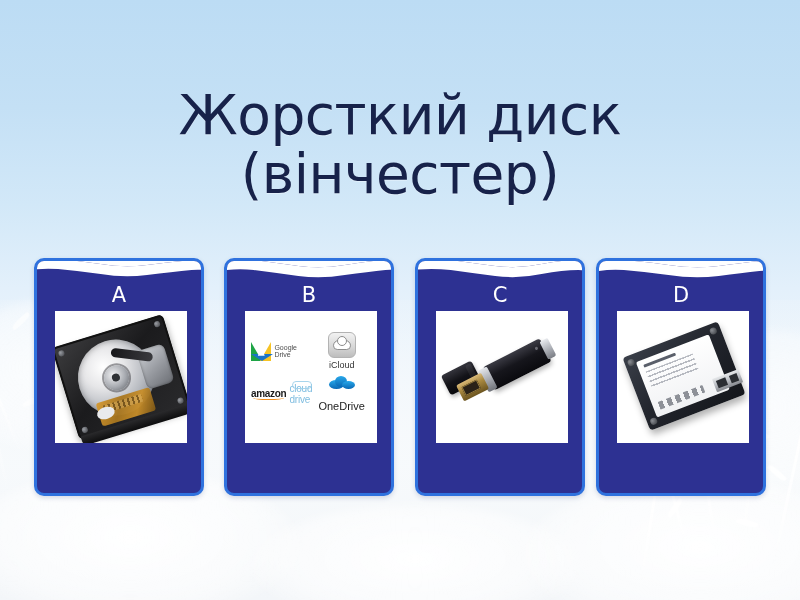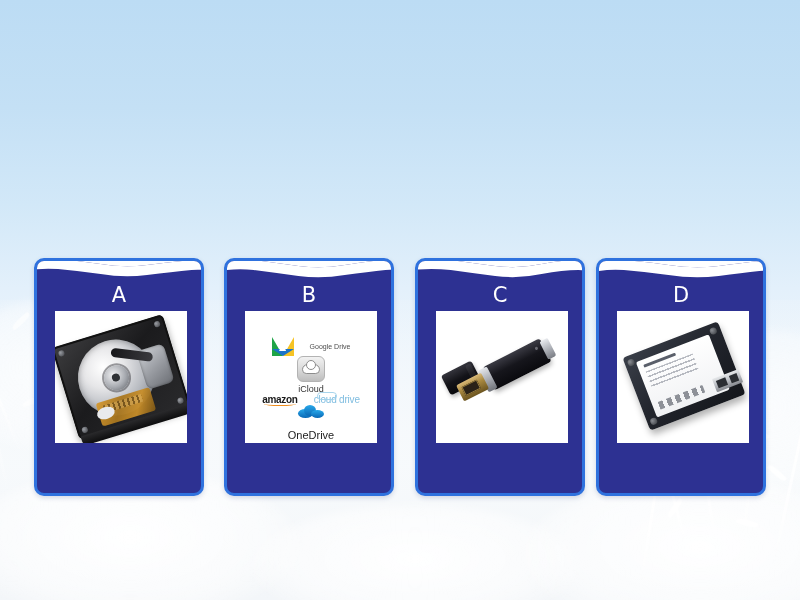--- a/index.html
+++ b/index.html
@@ -243,29 +243,29 @@
     width: 18px; height: 12px;
     border-radius: 50%;
     background: #e9eaec;
   }
 
   
   .clouds {
     position: absolute;
     inset: 0;
     display: grid;
-    grid-template-columns: 1fr;
+    grid-template-columns: 1fr 1fr;
     grid-template-rows: 1fr 1fr;
     align-items: center;
     justify-items: center;
-    padding: 26px 6px 28px 6px;
+    padding: 19px 6px 28px 6px;
     box-sizing: border-box;
   }
   .logo { display: flex; flex-direction: column; align-items: center; }
-  .logo-row { display: flex; align-items: center; gap: 16px; }
+  .logo-row { display: flex; align-items: center; gap: 3px; }
 
   .gdrive-tri {
     width: 22px; height: 19px;
     position: relative;
   }
   .gdrive-tri i {
     position: absolute;
     display: block;
   }
   .gd-blue {
@@ -556,20 +556,24 @@
     <div class="leaf" style="left:766px; top:470px; transform:rotate(44deg);"></div>
     <div class="leaf" style="left:664px; top:505px; transform:rotate(-50deg);"></div>
     <div class="leaf" style="left:736px; top:520px; transform:rotate(18deg);"></div>
 
     <div class="grass" style="left:18px; top:330px; height:120px; transform:rotate(-22deg); opacity:.65;"></div>
     <div class="grass" style="left:6px;  top:360px; height:130px; transform:rotate(-12deg); opacity:.55;"></div>
     <div class="leaf" style="left:10px; top:318px; transform:rotate(-40deg); opacity:.7;"></div>
     <div class="leaf" style="left:22px; top:398px; transform:rotate(-18deg); opacity:.6;"></div>
   </div>
 
+  <div class="title">
+    <span>Жорсткий диск</span>
+    <span class="line2">(вінчестер)</span>
+  </div>
 
   <div class="cards">
 
     <div class="card c-a">
       <div class="snowcap">
         <svg viewBox="0 0 182 22" preserveAspectRatio="none">
           <path d="M0,2 Q12,0 28,1 Q50,3 72,6 Q96,10 120,7 Q146,4 166,2 Q176,1 182,3 L182,0 L0,0 Z" fill="#ffffff"></path>
           <path d="M0,2 Q12,0 28,1 Q50,3 72,6 Q96,10 120,7 Q146,4 166,2 Q176,1 182,3 L182,13 Q176,11 166,12 Q146,14 120,17 Q96,20 72,16 Q50,13 28,11 Q12,10 0,12 Z" fill="#ffffff"></path>
         </svg>
       </div>

